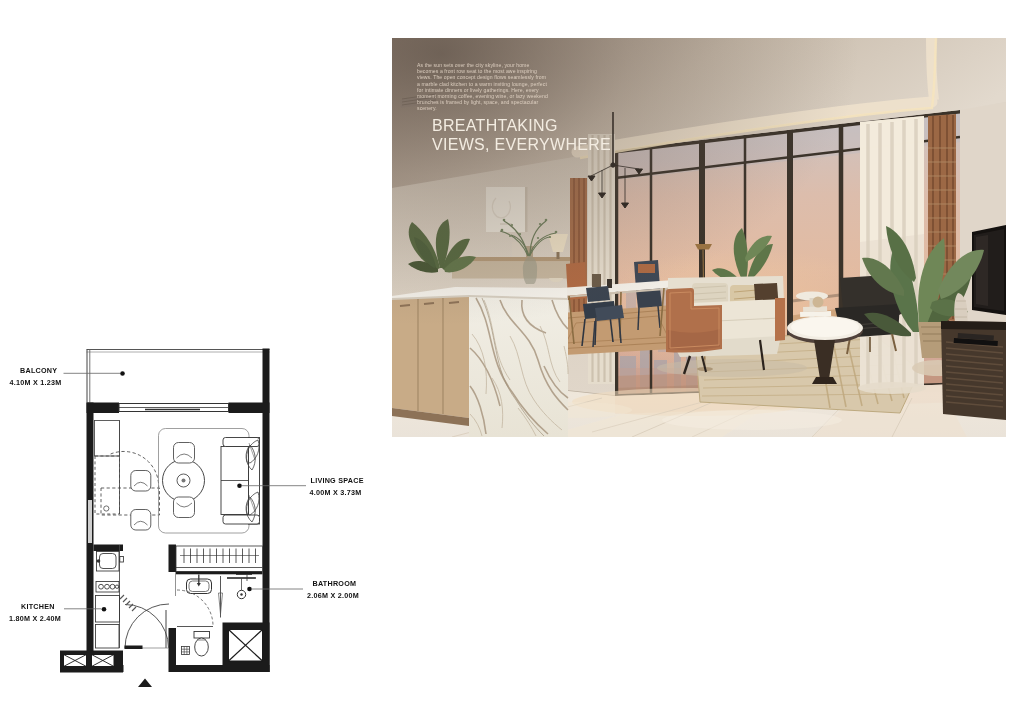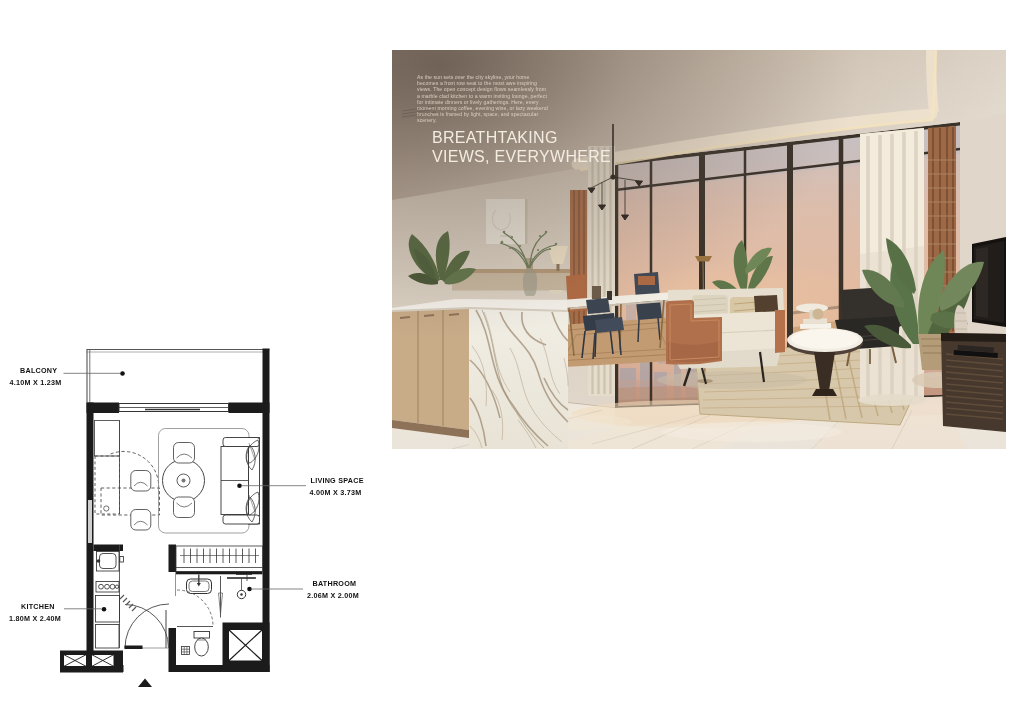--- a/index.html
+++ b/index.html
@@ -1,17 +1,17 @@
 <!DOCTYPE html>
 <html><head>
 <meta charset="utf-8">
 <style>
   html,body{margin:0;padding:0;background:#ffffff;}
   #page{position:relative;width:1024px;height:704px;background:#ffffff;overflow:hidden;font-family:"Liberation Sans",sans-serif;}
-  #photo{position:absolute;left:392px;top:38px;width:614px;height:399px;overflow:hidden;margin-top:12px;}
+  #photo{position:absolute;left:392px;top:38px;width:614px;height:399px;overflow:hidden;}
   #plan{position:absolute;left:0;top:0;width:1024px;height:704px;}
 </style>
 </head>
 <body>
 <div id="page">
 
   <div id="photo">
   <svg width="614" height="399" viewBox="0 0 614 399" xmlns="http://www.w3.org/2000/svg">
     <defs>
       <linearGradient id="gCeil" x1="0" y1="0" x2="1" y2="0.35">

